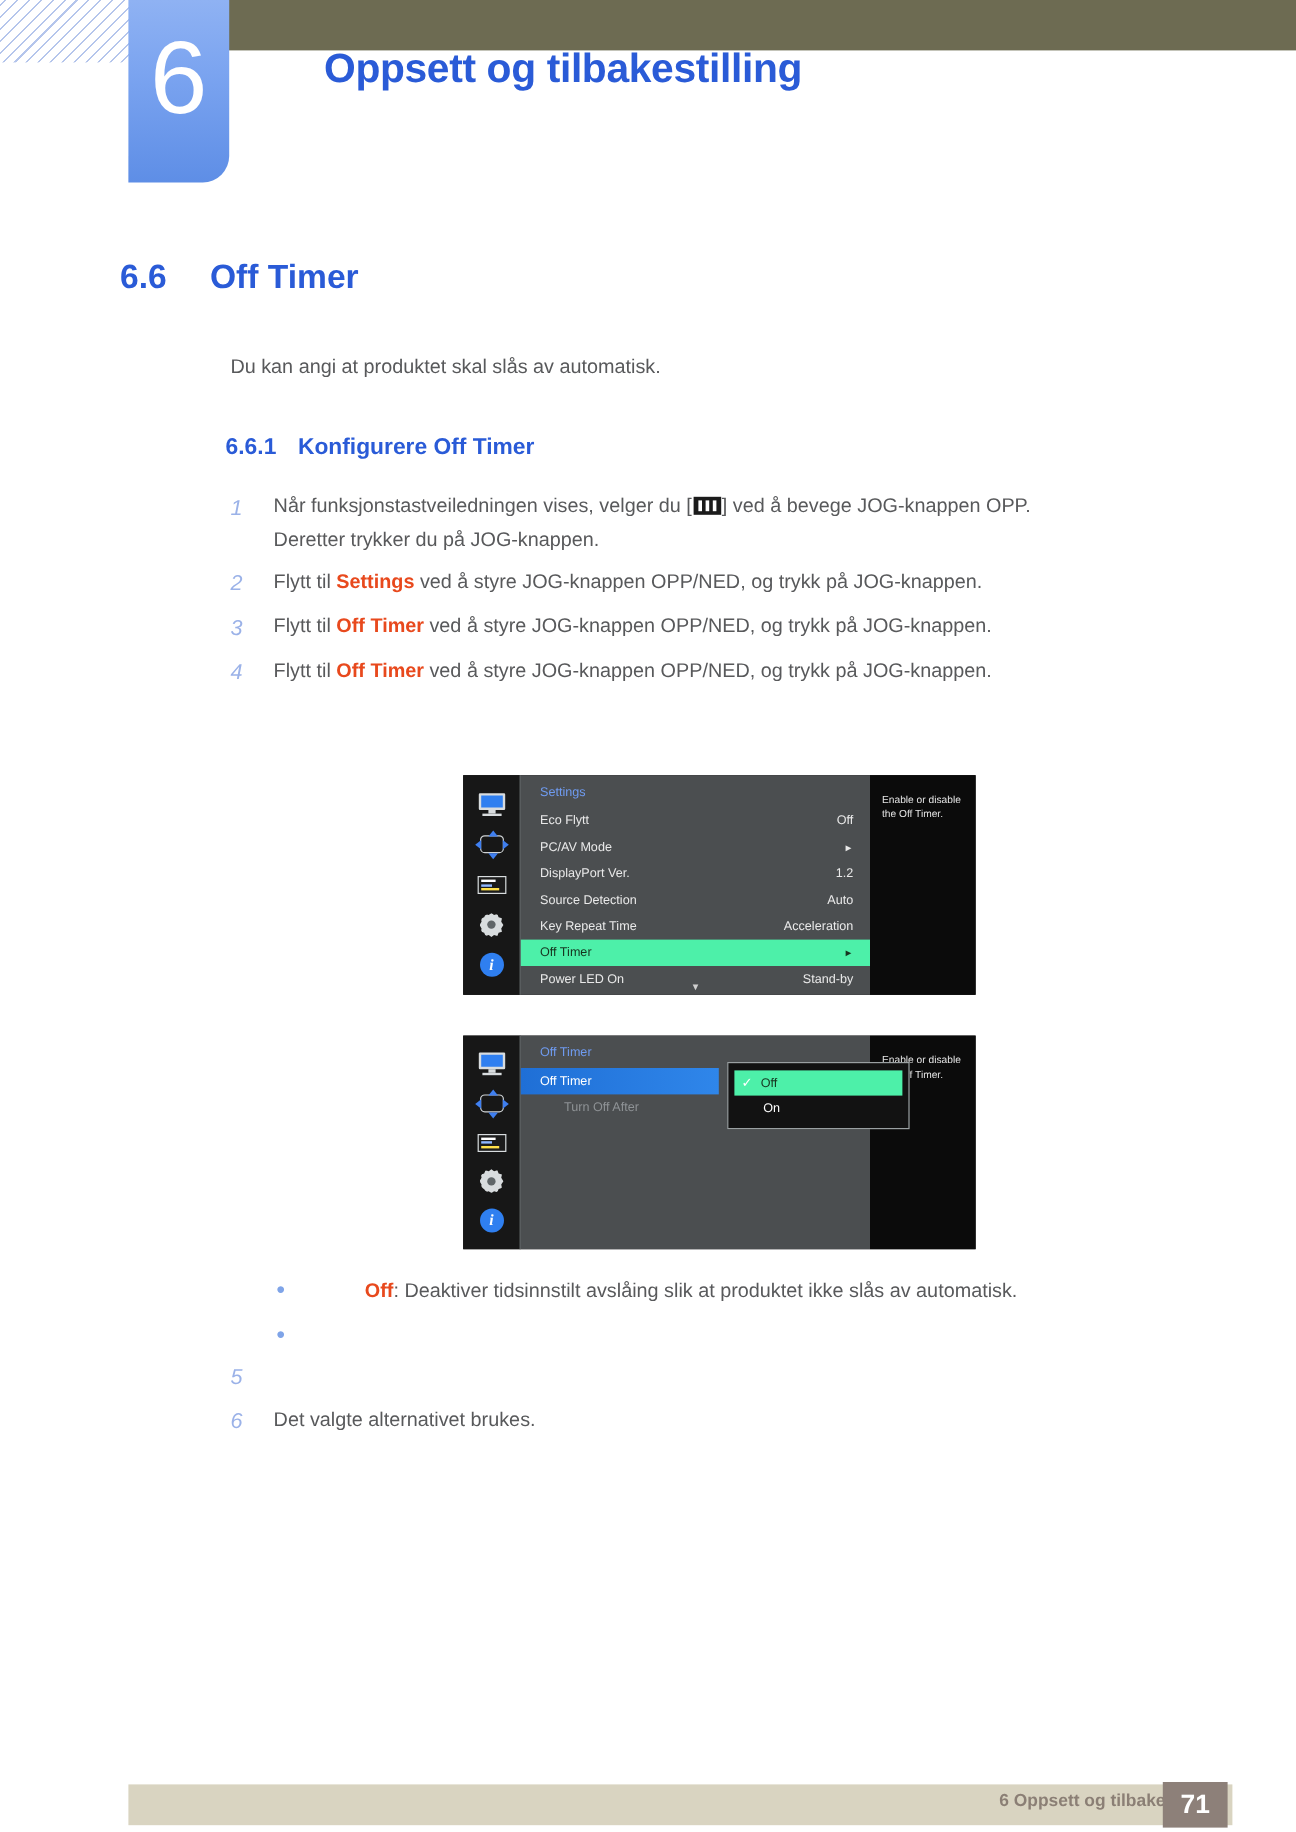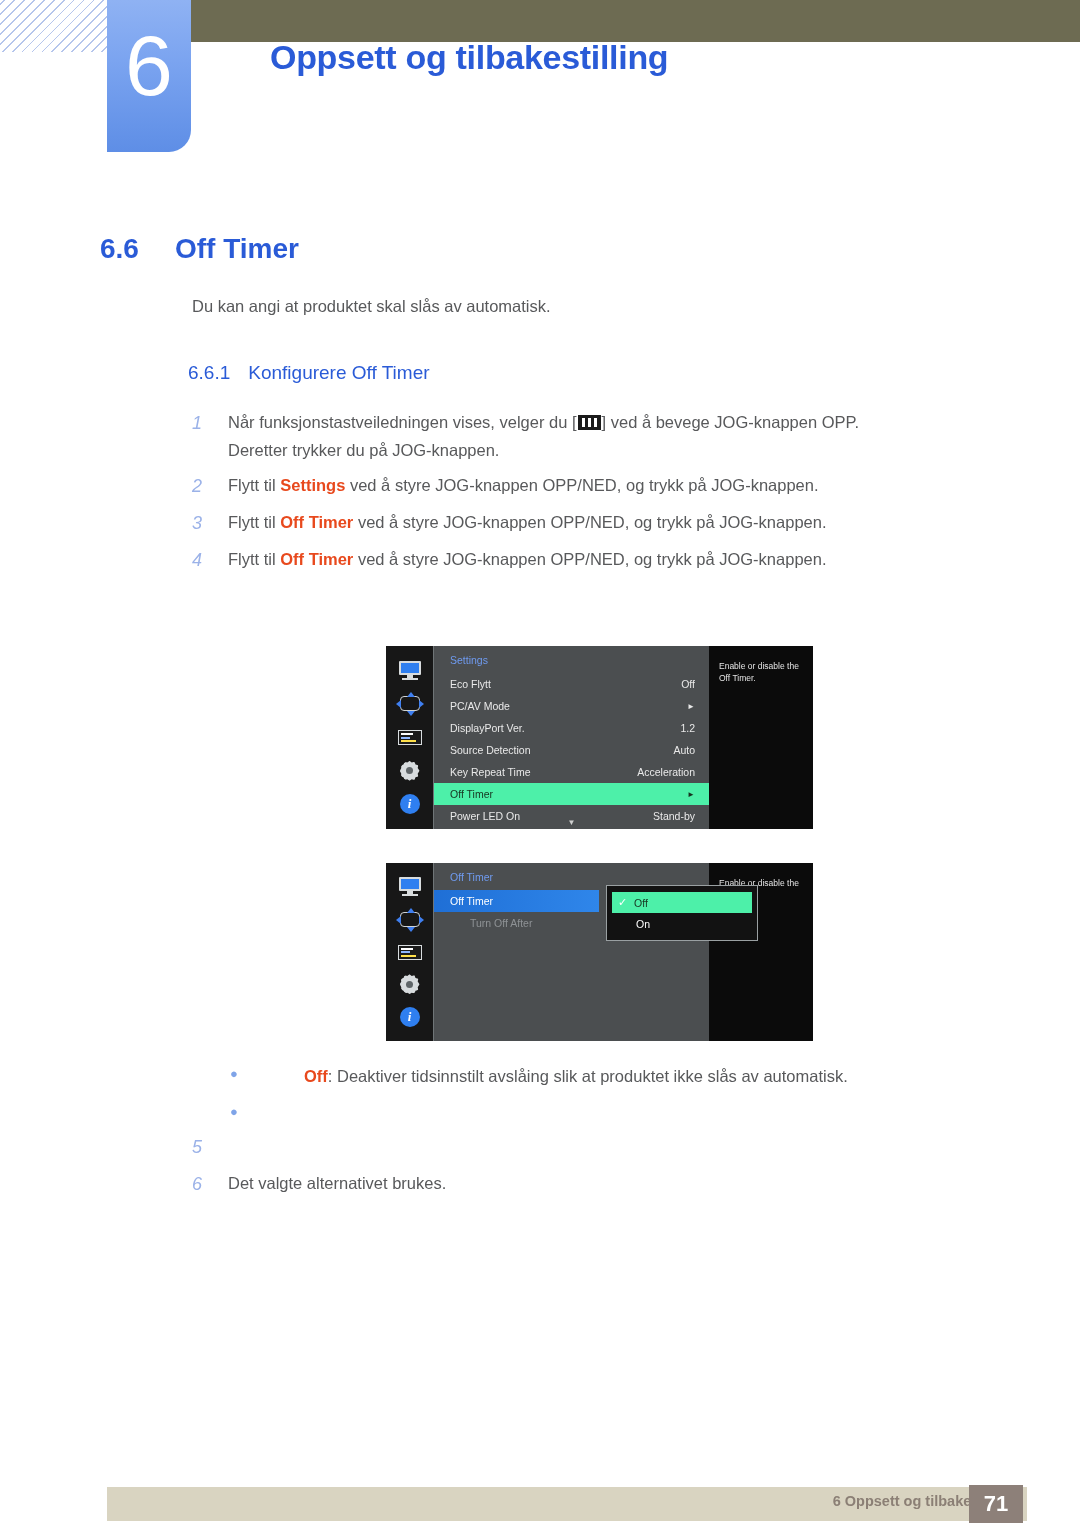--- a/index.html
+++ b/index.html
@@ -52,32 +52,32 @@
     font-size: 34px;
     font-weight: bold;
     color: #2a5bd7;
     letter-spacing: -0.3px;
     margin-left: 48px;
   }
 
   
   .sec-head {
     position: absolute;
-    left: 100px; top: 233px;
+    left: 100px; top: 215px;
     font-size: 28px;
     font-weight: bold;
     color: #2a5bd7;
     display: flex;
     gap: 36px;
   }
   .subsec-head {
     position: absolute;
     left: 188px; top: 362px;
     font-size: 19px;
-    font-weight: normal;
+    font-weight: bold;
     color: #2a5bd7;
     display: flex;
     gap: 18px;
   }
 
   .intro {
     position: absolute;
     left: 192px; top: 297px;
     font-size: 16.5px;
     color: #58595b;
@@ -138,21 +138,21 @@
     box-sizing: border-box;
     border-right: 1px solid #6f7577;
   }
   .osd-body {
     flex: 1;
     background: #4b4e50;
     position: relative;
     padding: 8px 0 0 0;
   }
   .osd-help {
-    width: 104px;
+    width: 88px;
     background: #0b0b0b;
     color: #e4e4e4;
     font-size: 8.5px;
     line-height: 1.45;
     padding: 14px 8px 0 10px;
     box-sizing: border-box;
   }
   .osd-title {
     color: #6f9bf0;
     font-size: 10.5px;

